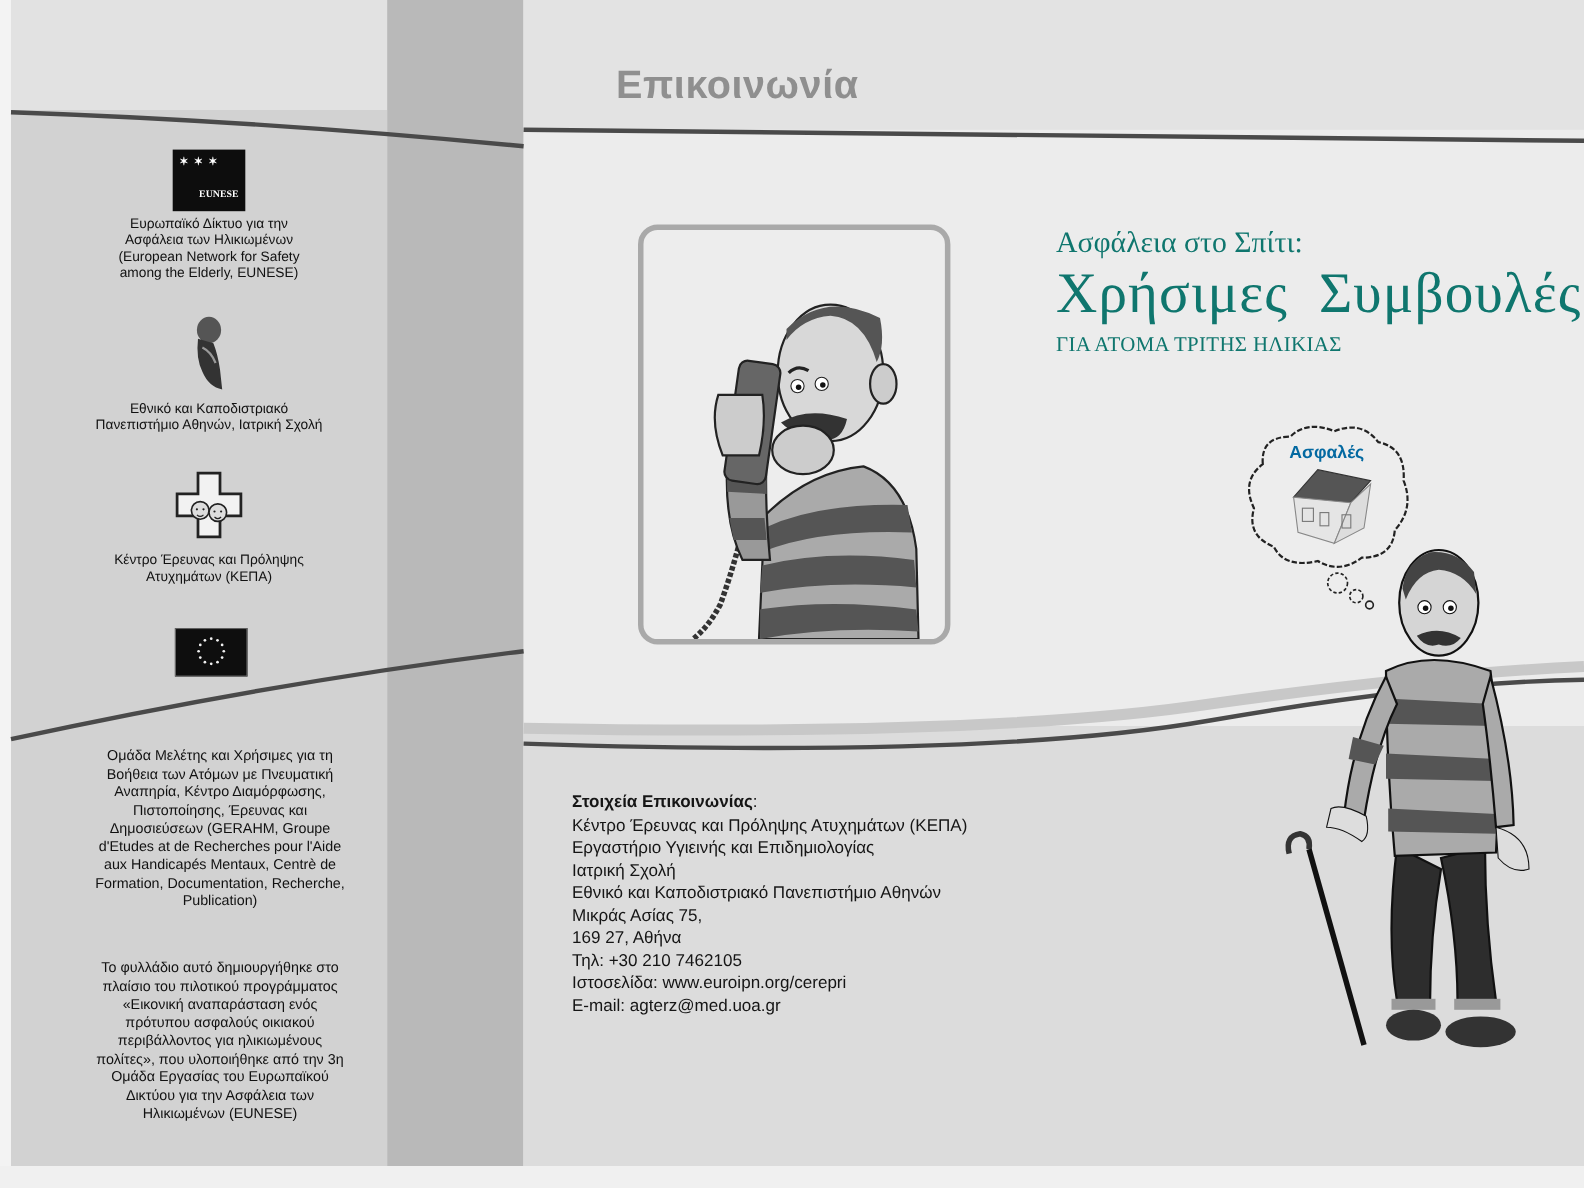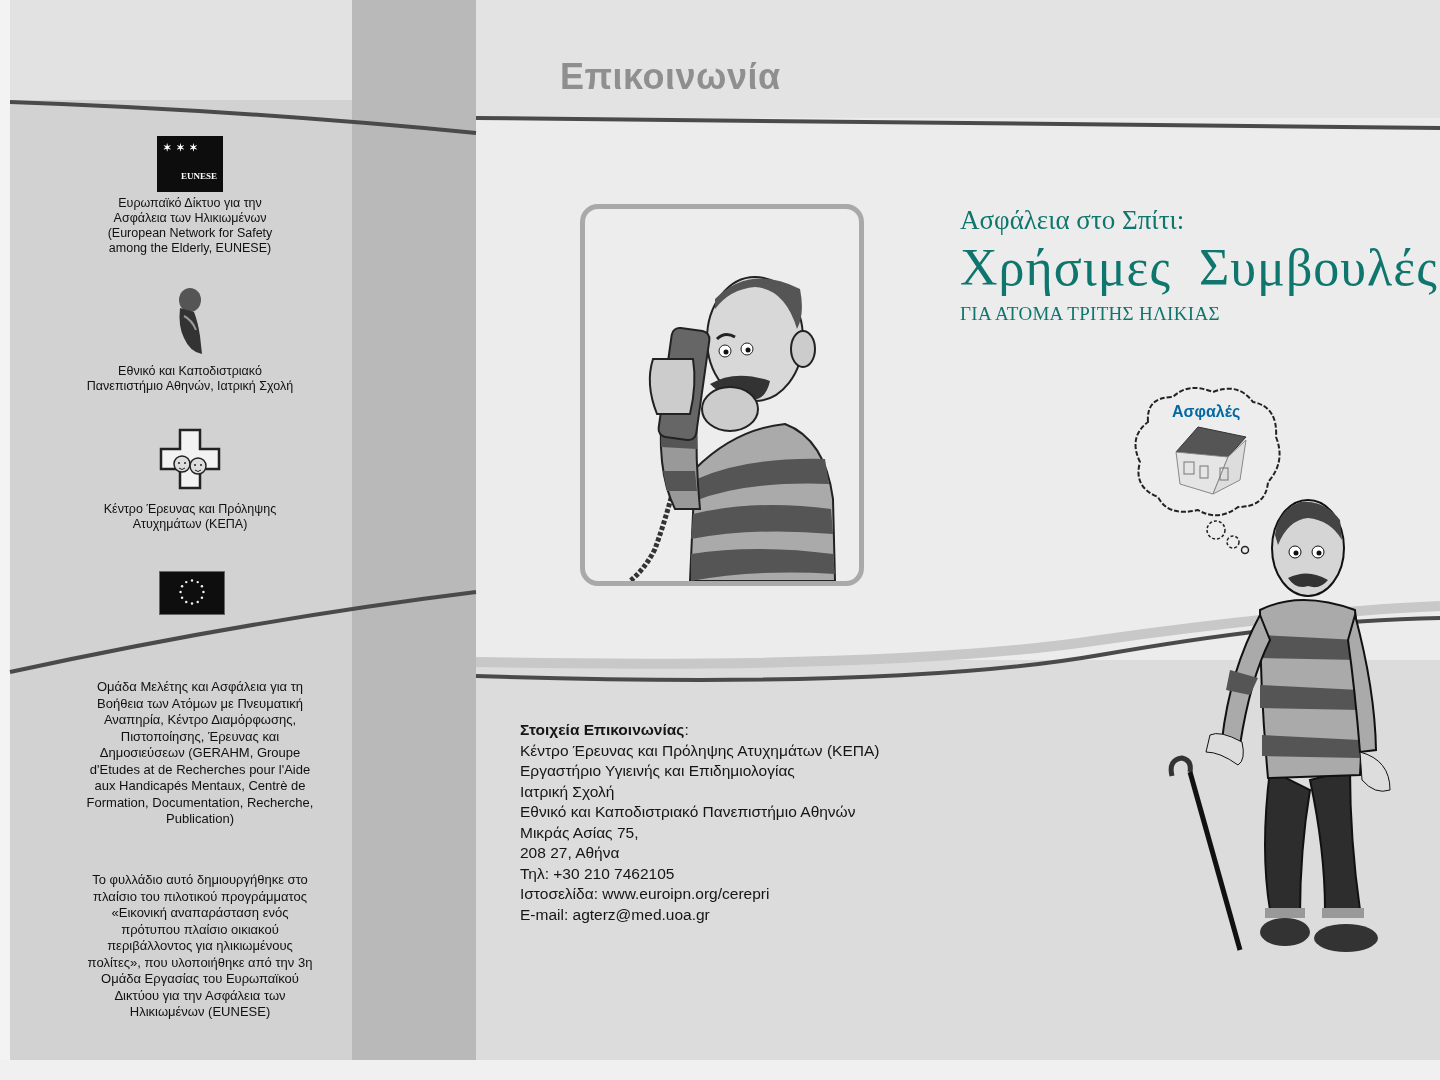--- a/index.html
+++ b/index.html
@@ -167,36 +167,36 @@
           <circle cx="27" cy="31.4" r="1.3"></circle>
           <circle cx="22.6" cy="27" r="1.3"></circle>
         <circle cx="21" cy="21" r="1.3"></circle>
           <circle cx="22.6" cy="15" r="1.3"></circle>
           <circle cx="27" cy="10.6" r="1.3"></circle>
       </g>
     </svg>
   </div>
 
   <div class="left-text" style="left:40px; top:679px; width:320px;">
-    <p>Ομάδα Μελέτης και Ασφάλεια για τη</p>
+    <p>Ομάδα Μελέτης και Χρήσιμες για τη</p>
     <p>Βοήθεια των Ατόμων με Πνευματική</p>
     <p>Αναπηρία, Κέντρο Διαμόρφωσης,</p>
     <p>Πιστοποίησης, Έρευνας και</p>
     <p>Δημοσιεύσεων (GERAHM, Groupe</p>
     <p>d'Etudes at de Recherches pour l'Aide</p>
     <p>aux Handicapés Mentaux, Centrè de</p>
     <p>Formation, Documentation, Recherche,</p>
     <p>Publication)</p>
   </div>
 
   <div class="left-text" style="left:40px; top:872px; width:320px;">
     <p>Το φυλλάδιο αυτό δημιουργήθηκε στο</p>
     <p>πλαίσιο του πιλοτικού προγράμματος</p>
     <p>«Εικονική αναπαράσταση ενός</p>
-    <p>πρότυπου πλαίσιο οικιακού</p>
+    <p>πρότυπου ασφαλούς οικιακού</p>
     <p>περιβάλλοντος για ηλικιωμένους</p>
     <p>πολίτες», που υλοποιήθηκε από την 3η</p>
     <p>Ομάδα Εργασίας του Ευρωπαϊκού</p>
     <p>Δικτύου για την Ασφάλεια των</p>
     <p>Ηλικιωμένων (EUNESE)</p>
   </div>
 
   <div class="section-title">Επικοινωνία</div>
 
   <div class="photo-frame">
@@ -288,18 +288,18 @@
 
   <div class="contact">
     <p>
       <span class="contact-title">Στοιχεία Επικοινωνίας</span><span>:</span>
     </p>
     <p>Κέντρο Έρευνας και Πρόληψης Ατυχημάτων (ΚΕΠΑ)</p>
     <p>Εργαστήριο Υγιεινής και Επιδημιολογίας</p>
     <p>Ιατρική Σχολή</p>
     <p>Εθνικό και Καποδιστριακό Πανεπιστήμιο Αθηνών</p>
     <p>Μικράς Ασίας 75,</p>
-    <p>208 27, Αθήνα</p>
+    <p>169 27, Αθήνα</p>
     <p>Τηλ: +30 210 7462105</p>
     <p>Ιστοσελίδα: www.euroipn.org/cerepri</p>
     <p>E-mail: agterz@med.uoa.gr</p>
   </div>
 </div>
 
 </body></html>

